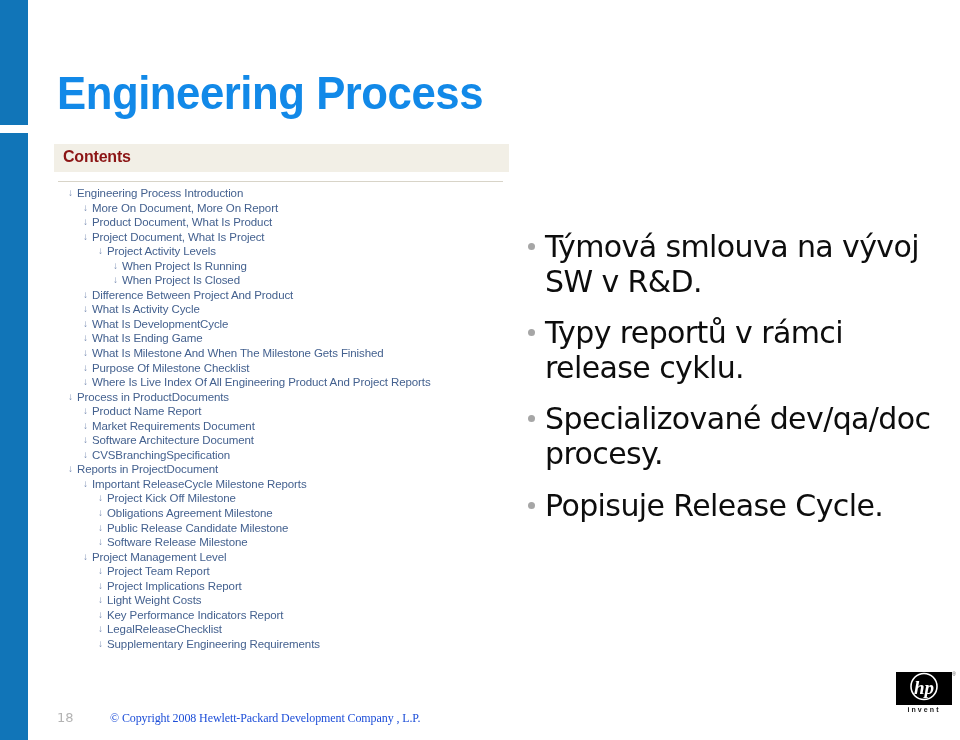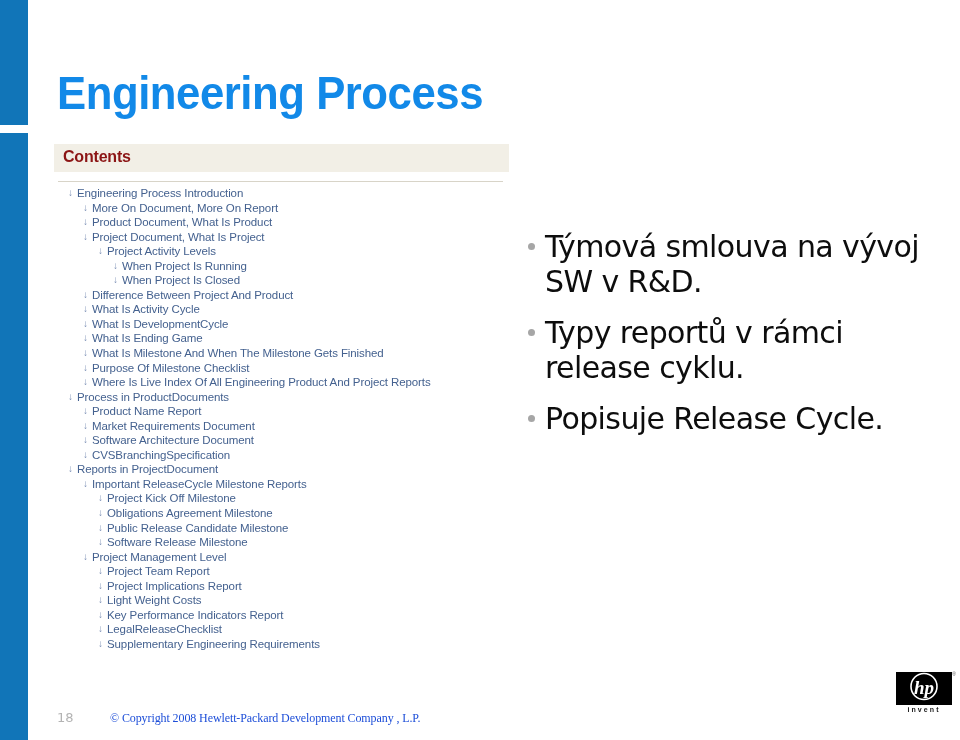--- a/index.html
+++ b/index.html
@@ -352,20 +352,24 @@
     <div class="bullet-row">
       <span class="bullet-dot"></span>
       <span class="bullet-text">Týmová smlouva na vývoj SW v R&amp;D.</span>
     </div>
     <div class="bullet-row">
       <span class="bullet-dot"></span>
       <span class="bullet-text">Typy reportů v rámci release cyklu.</span>
     </div>
     <div class="bullet-row">
       <span class="bullet-dot"></span>
+      <span class="bullet-text">Specializované dev/qa/doc procesy.</span>
+    </div>
+    <div class="bullet-row">
+      <span class="bullet-dot"></span>
       <span class="bullet-text">Popisuje Release Cycle.</span>
     </div>
   </div>
 
 <div class="footer-page-number">18</div>
 <div class="footer-copyright">© Copyright 2008 Hewlett-Packard  Development Company , L.P.</div>
 
 <div class="hp-logo">
   <div class="hp-logo-box">
     <svg width="56" height="33" viewBox="0 0 56 33">

